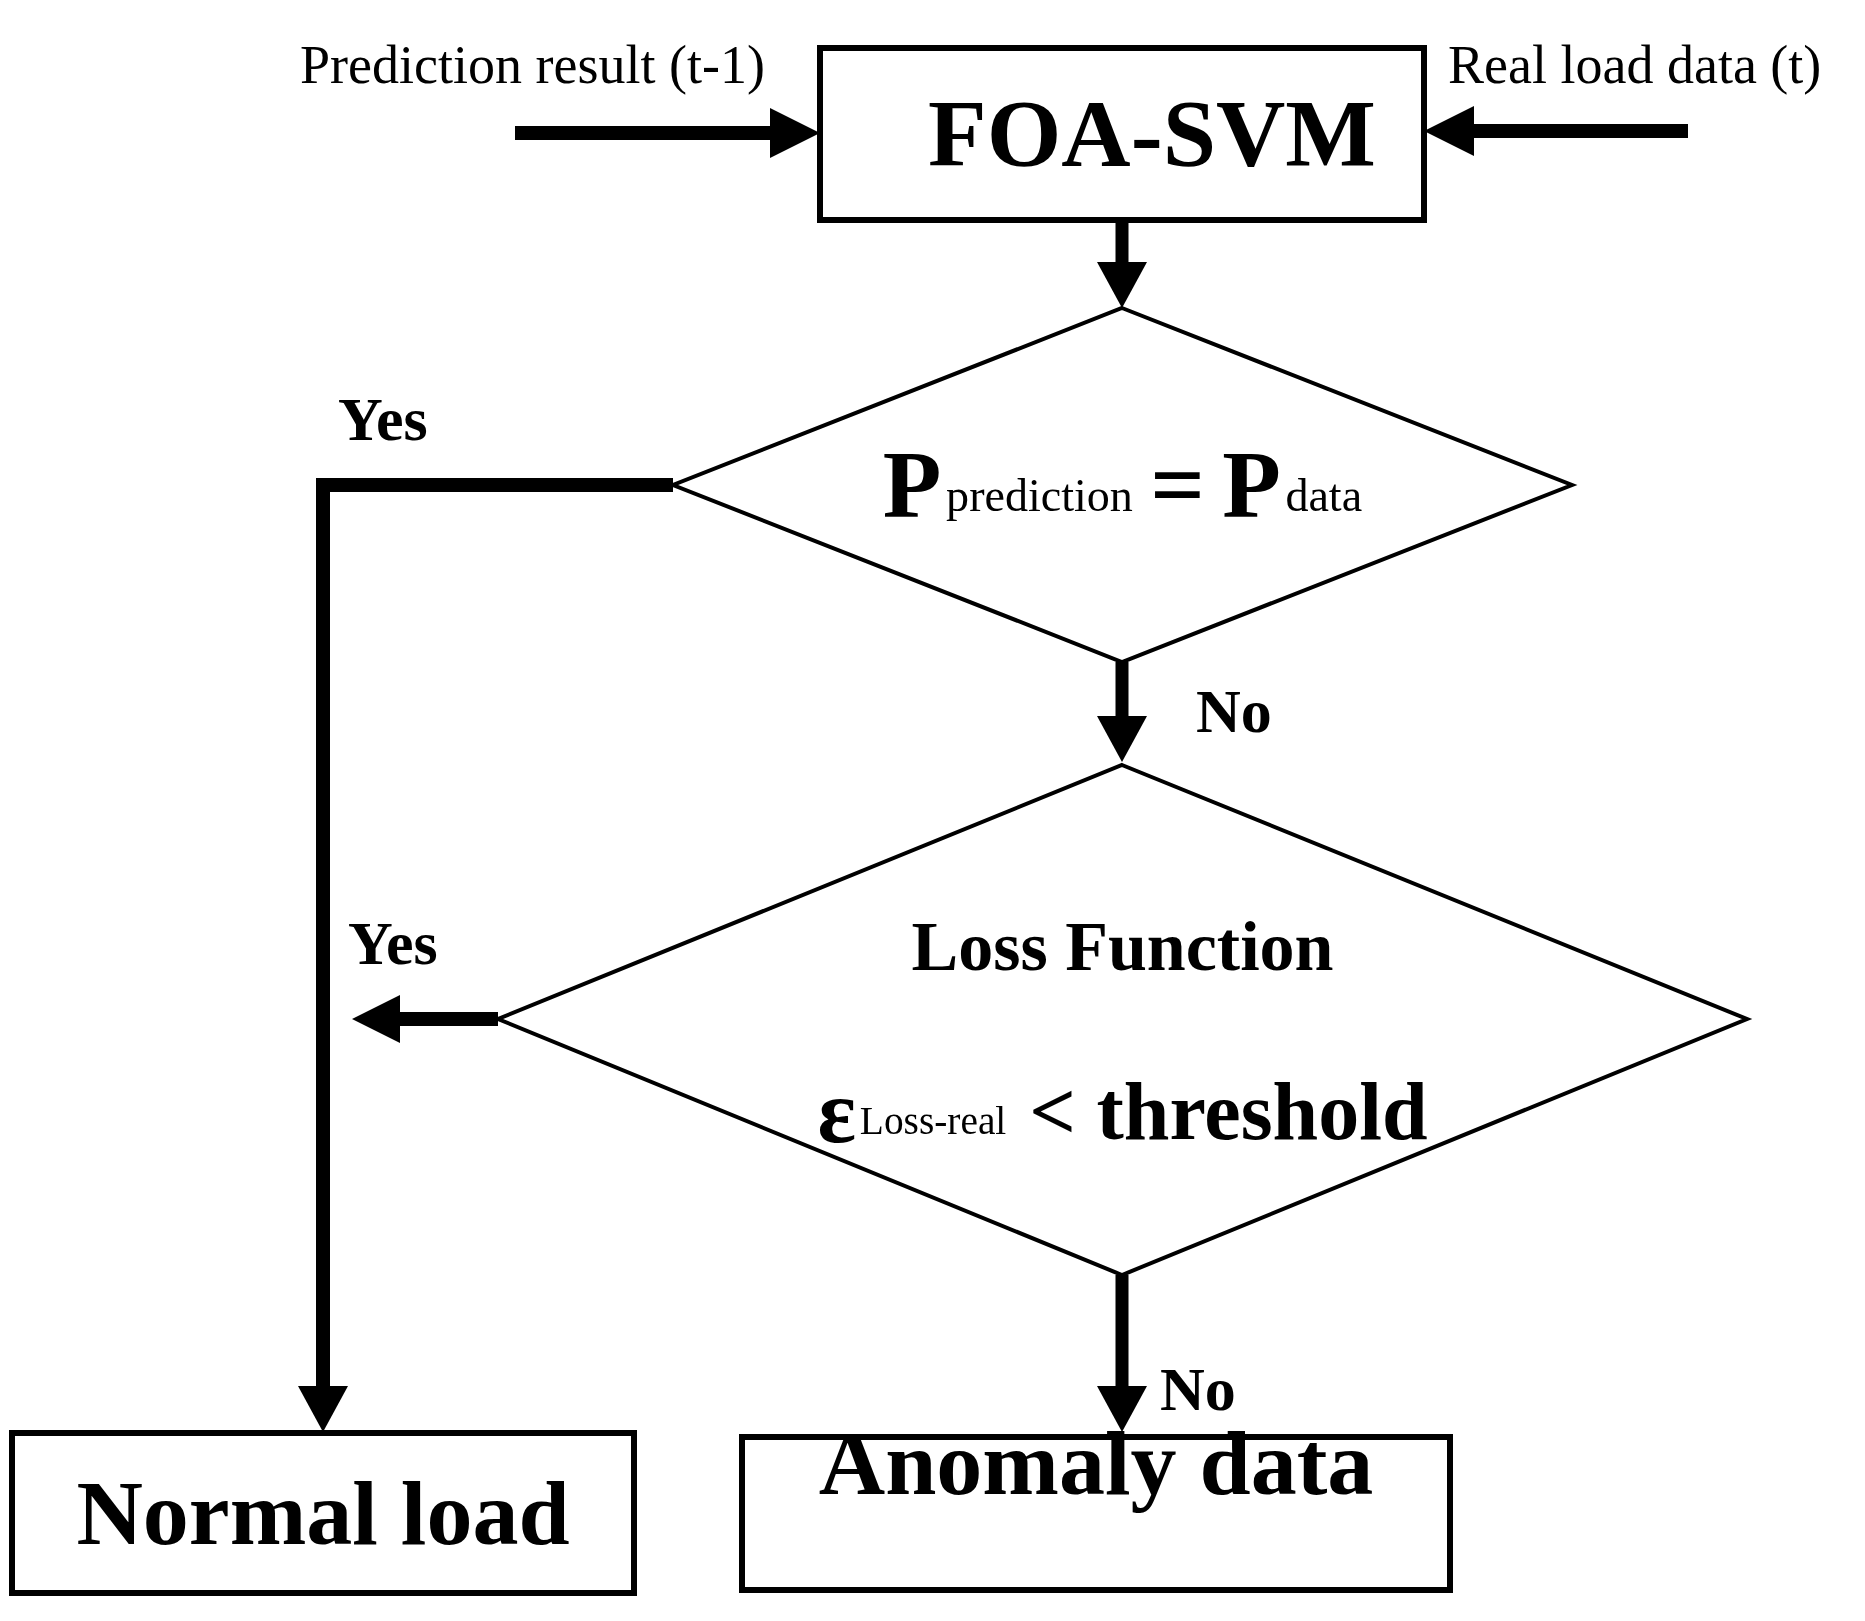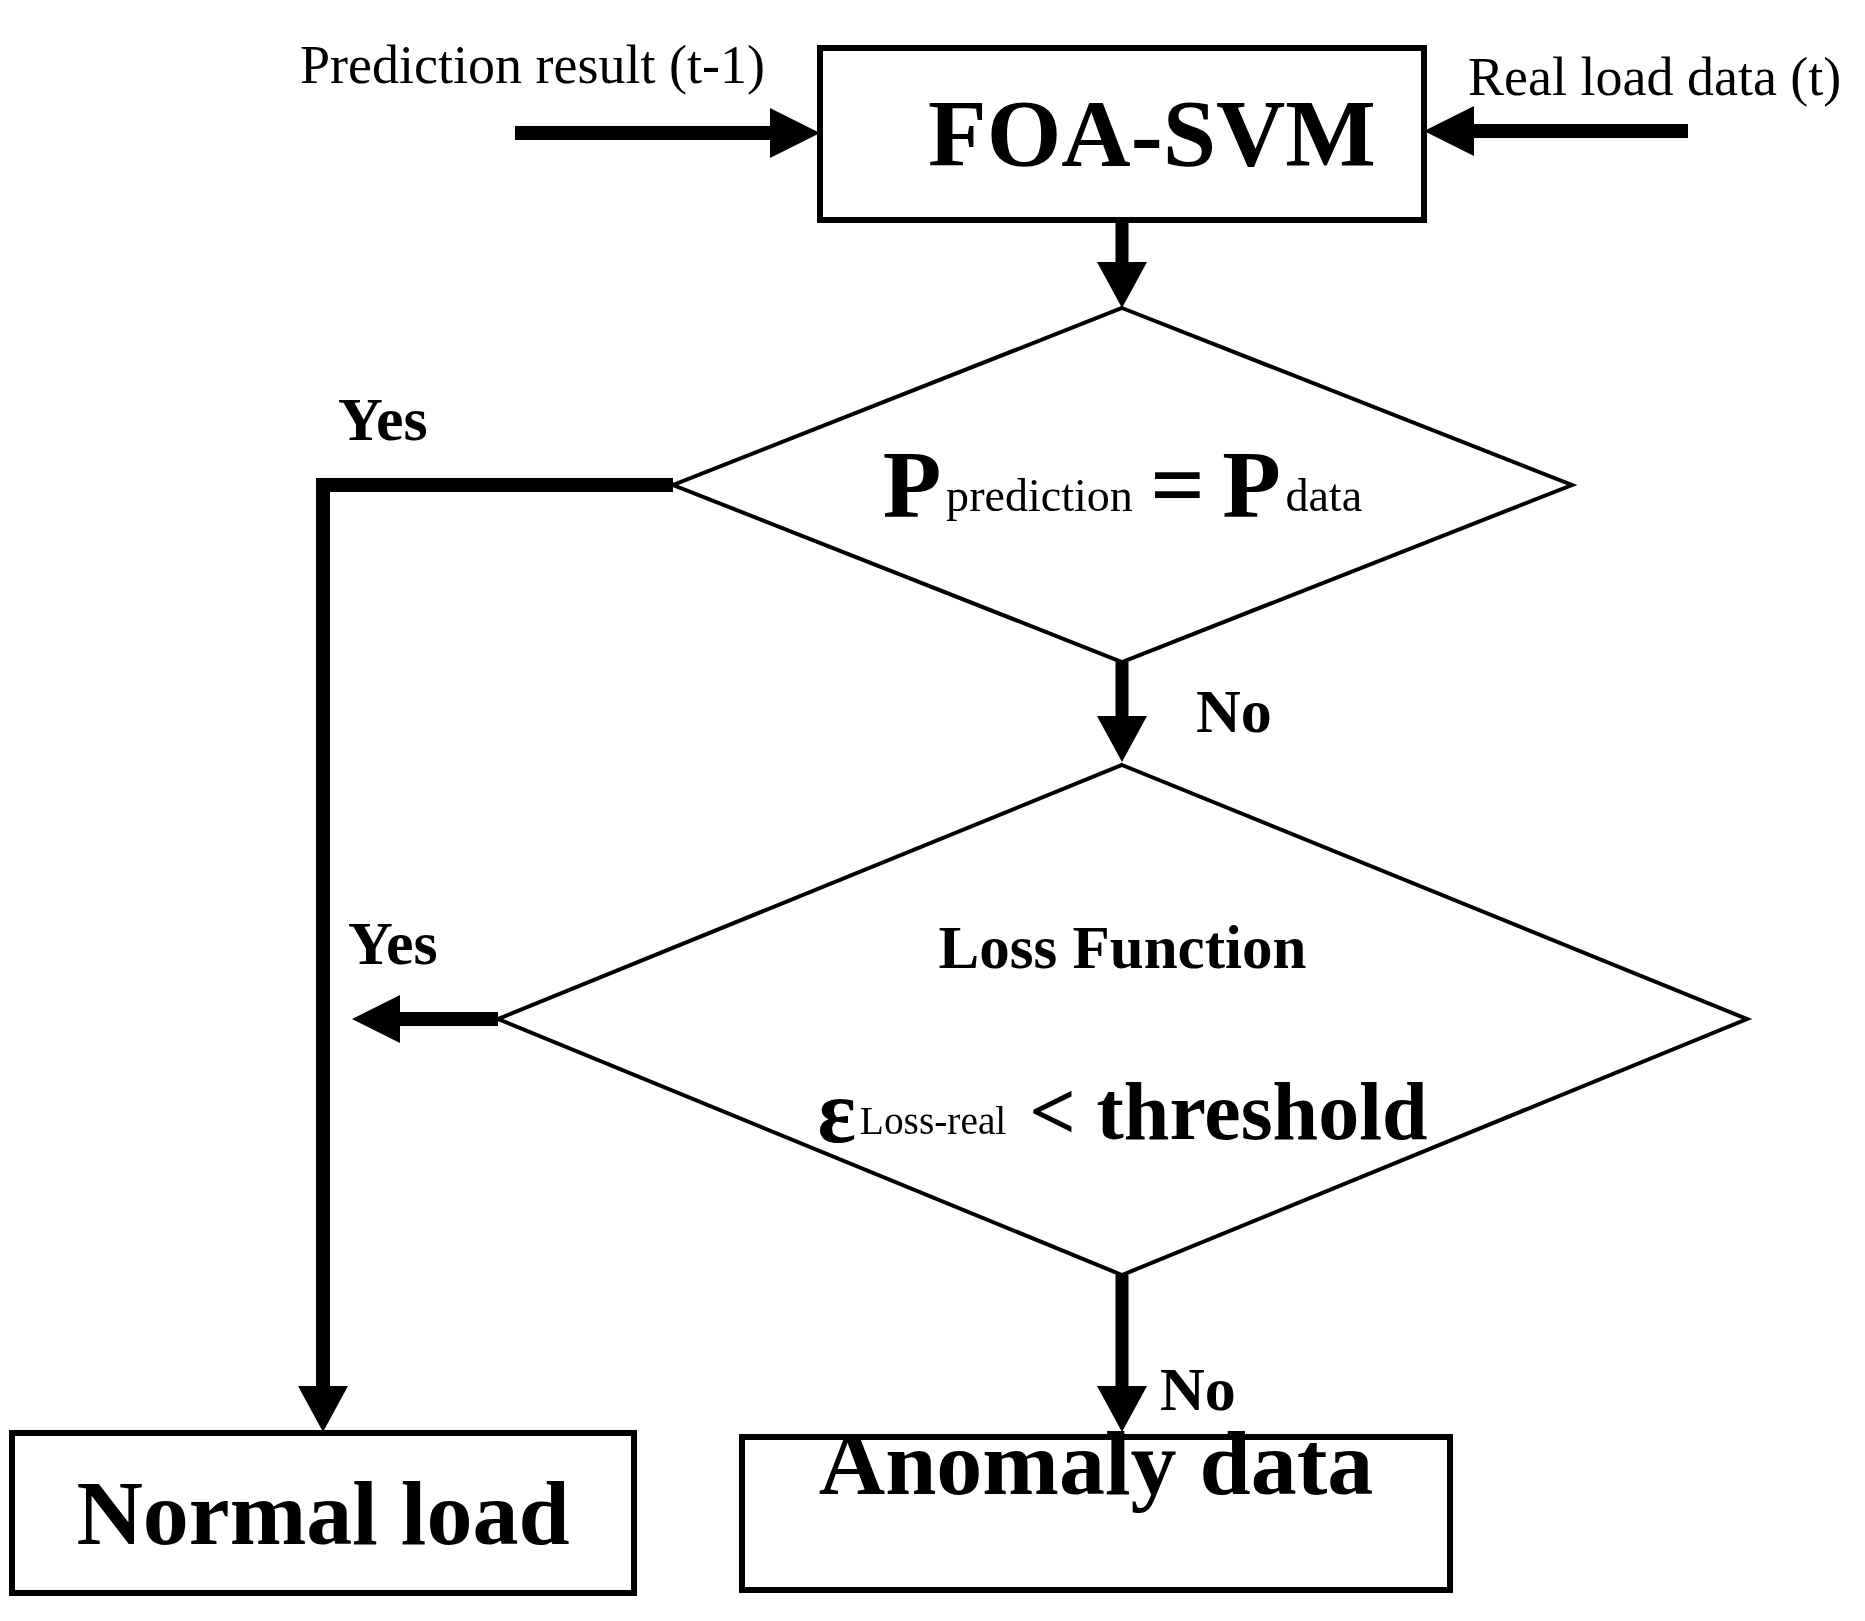--- a/index.html
+++ b/index.html
@@ -41,21 +41,21 @@
     display: flex;
     align-items: center;
     justify-content: center;
     text-align: center;
     white-space: nowrap;
     line-height: 1;
   }
   .proc-label   { font-size: 96px; font-weight: 700; }
   .out-label    { font-size: 92px; font-weight: 700; }
   .d1-formula   { font-size: 96px; font-weight: 700; }
-  .d2-title     { font-size: 61px; font-weight: 700; }
+  .d2-title     { font-size: 70px; font-weight: 700; }
   .d2-formula   { font-size: 82px; font-weight: 700; }
   .big-eps      { font-size: 1.1em; font-weight: 700; }
   .sub {
     font-size: 0.48em;
     font-weight: 400;
     position: relative;
     top: 0.24em;
     margin-left: 0.10em;
   }
   .op {
@@ -111,21 +111,21 @@
     <g>
       <line x1="1122" y1="1275" x2="1122" y2="1388" stroke="#000" stroke-width="13"></line>
       <polygon points="1122,1432 1097,1386 1147,1386" fill="#000"></polygon>
     </g>
 
     <rect x="12" y="1433" width="622" height="160" fill="#fff" stroke="#000" stroke-width="6"></rect>
     <rect x="742" y="1437" width="708" height="153" fill="#fff" stroke="#000" stroke-width="6"></rect>
   </svg>
 
   <div class="txt annot" style="left:300px; top:38px;">Prediction result (t-1)</div>
-  <div class="txt annot" style="left:1448px; top:50px;margin-left:20px;">Real load data (t)</div>
+  <div class="txt annot" style="left:1448px; top:38px;">Real load data (t)</div>
 
   <div class="center-box proc-label" style="left:850px; top:48px; width:604px; height:172px;">FOA-SVM</div>
 
   <div class="center-box d1-formula" style="left:673px; top:415px; width:899px; height:140px;">
     <span>P</span>
       <span class="sub">prediction</span>
       <span class="op">=</span>
       <span>P</span>
       <span class="sub">data</span>
   </div>

